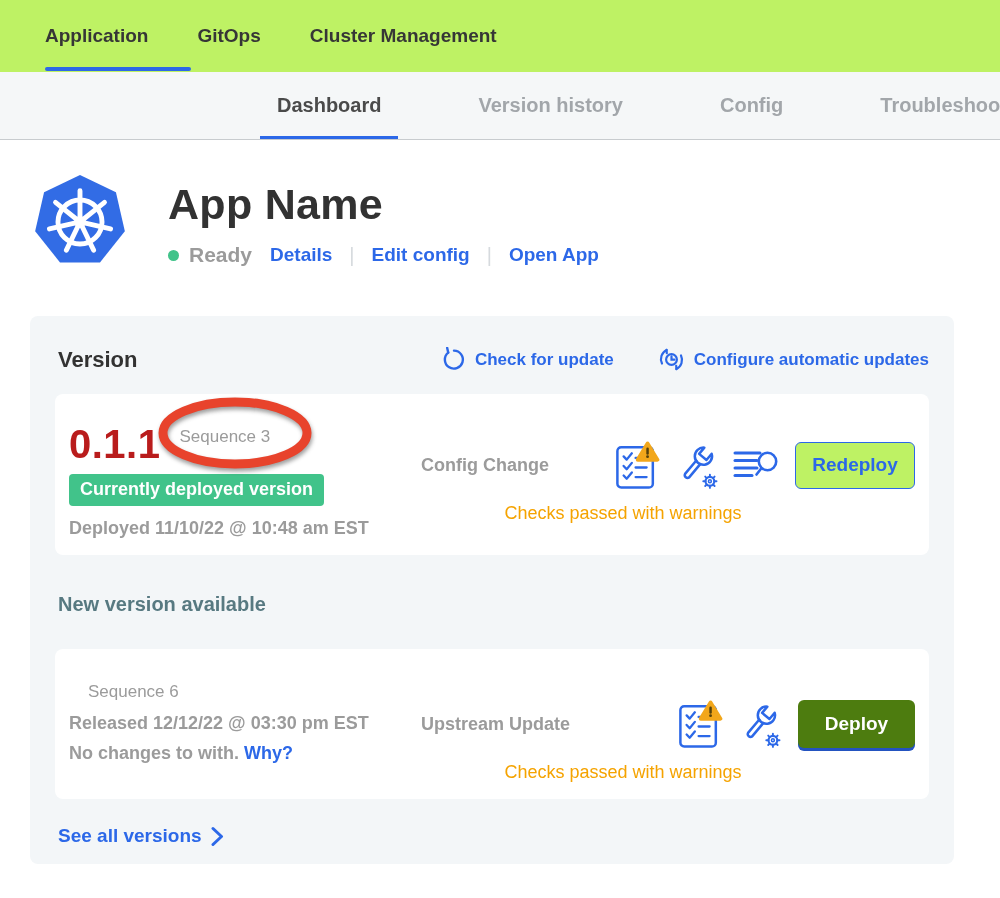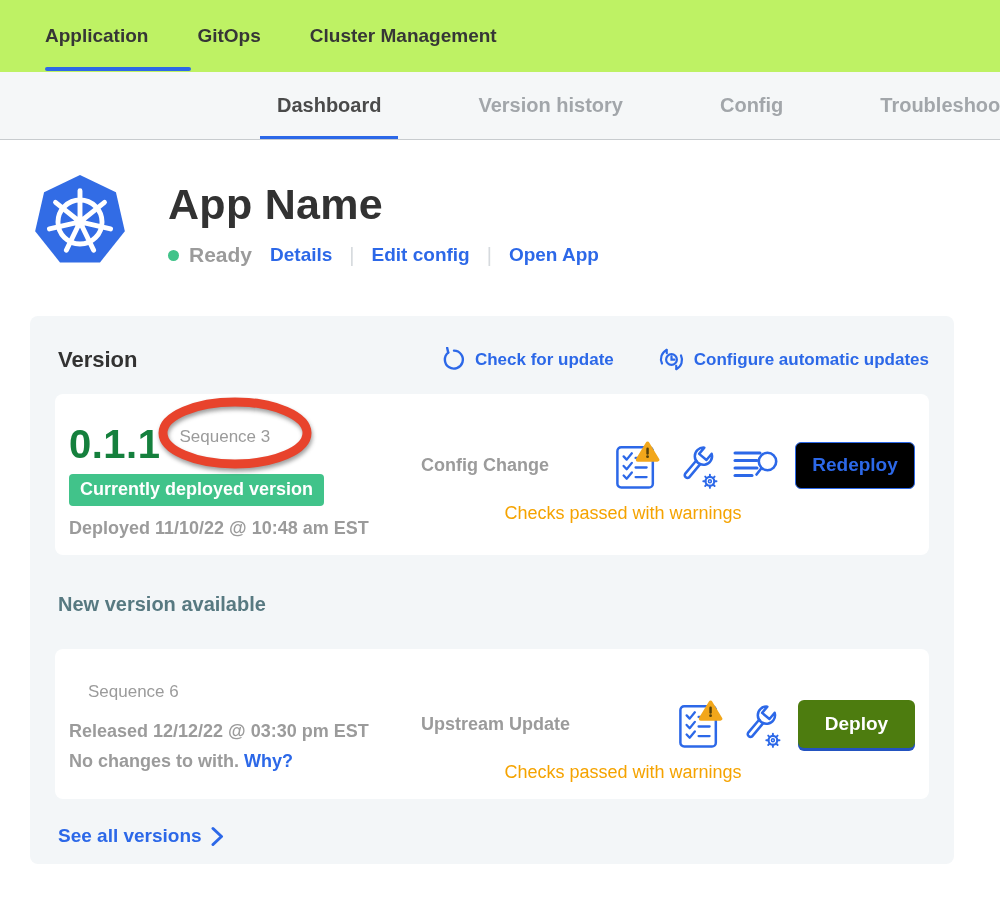--- a/index.html
+++ b/index.html
@@ -41,39 +41,39 @@
   .header-actions { margin-left:auto; display:flex; gap:44px; }
   .action-link { display:flex; align-items:center; gap:9px; font-size:17px; font-weight:700;
     color:#2c68e8; cursor:pointer; white-space:nowrap; }
 
   .version-row { background:#fff; border-radius:8px; padding:14px 14px 16px 14px;
     display:flex; min-height:153px; }
   .row-current { margin-top:21px; }
   .row-new { margin-top:33px; min-height:150px; }
   .row-left { width:352px; flex:none; padding-top:2px; }
   .version-line { position:relative; display:flex; align-items:center; height:48px; }
-  .version-number { font-size:40px; font-weight:700; color:#15803d; letter-spacing:.5px;margin-top:20px; }
+  .version-number { font-size:40px; font-weight:700; color:#b91c1c; letter-spacing:.5px;margin-top:20px; }
   .sequence { font-size:17px; color:#9b9b9b; margin-left:19px; padding-top:6px; }
   .annotation-ellipse { position:absolute; left:86px; top:-17px; width:164px; height:82px; pointer-events:none; }
   .deployed-badge { display:inline-block; background:#41c38a; color:#fff; font-size:18px; font-weight:700;
     padding:5px 11px 6px; border-radius:4px; margin-top:16px; }
   .meta-text { font-size:18px; font-weight:700; color:#9b9b9b; margin-top:12px; }
   .why-link { color:#2c68e8; cursor:pointer; }
 
   .row-right { flex:1; display:flex; flex-direction:column; padding-top:32px; }
   .row-new .row-right { padding-top:36px; }
   .row-right-top { display:flex; align-items:center; }
   .source-label { font-size:18px; font-weight:700; color:#9b9b9b; white-space:nowrap; }
   .icons-group { margin-left:auto; display:flex; align-items:center; gap:14px; margin-right:16px; }
   .icon-btn { cursor:pointer; display:flex; }
   .checks-text { font-size:18px; font-weight:400; color:#f5a300; text-align:center;
     margin-top:13px; margin-right:90px; }
   .btn { border-radius:6px; font-family:"Liberation Sans",sans-serif; font-size:19px; font-weight:700;
     cursor:pointer; }
-  .btn-outline { width:120px; height:47px; background:#000000; border:1.5px solid #2c68e8; color:#2c68e8; }
+  .btn-outline { width:120px; height:47px; background:#bef264; border:1.5px solid #2c68e8; color:#2c68e8; }
   .btn-solid { width:117px; height:48px; background:#4d7c0f; border:none; color:#fff;
     box-shadow:0 3px 0 #2353c0; }
 
   .new-version-heading { font-size:20px; font-weight:700; color:#577981; margin:38px 0 0 3px; }
 
   .see-all { display:flex; align-items:center; gap:9px; margin:26px 0 0 3px;
     font-size:19px; font-weight:700; color:#2c68e8; cursor:pointer; width:max-content; }
 </style>
 </head>
 <body>
@@ -223,21 +223,21 @@
     </div>
   </div>
 
   <div class="new-version-heading">New version available</div>
 
   <div class="version-row row-new">
     <div class="row-left">
       <div class="version-line">
         <span class="sequence">Sequence 6</span>
       </div>
-      <div class="meta-text" style="margin-top:8px;">Released 12/12/22 @ 03:30 pm EST</div>
+      <div class="meta-text" style="margin-top:0;">Released 12/12/22 @ 03:30 pm EST</div>
       <div class="meta-text" style="margin-top:9px;">
         <span>No changes to with.</span>
         <span class="why-link">Why?</span>
       </div>
     </div>
     <div class="row-right">
       <div class="row-right-top">
         <span class="source-label">Upstream Update</span>
         <span class="icons-group">
           <span class="icon-btn">

